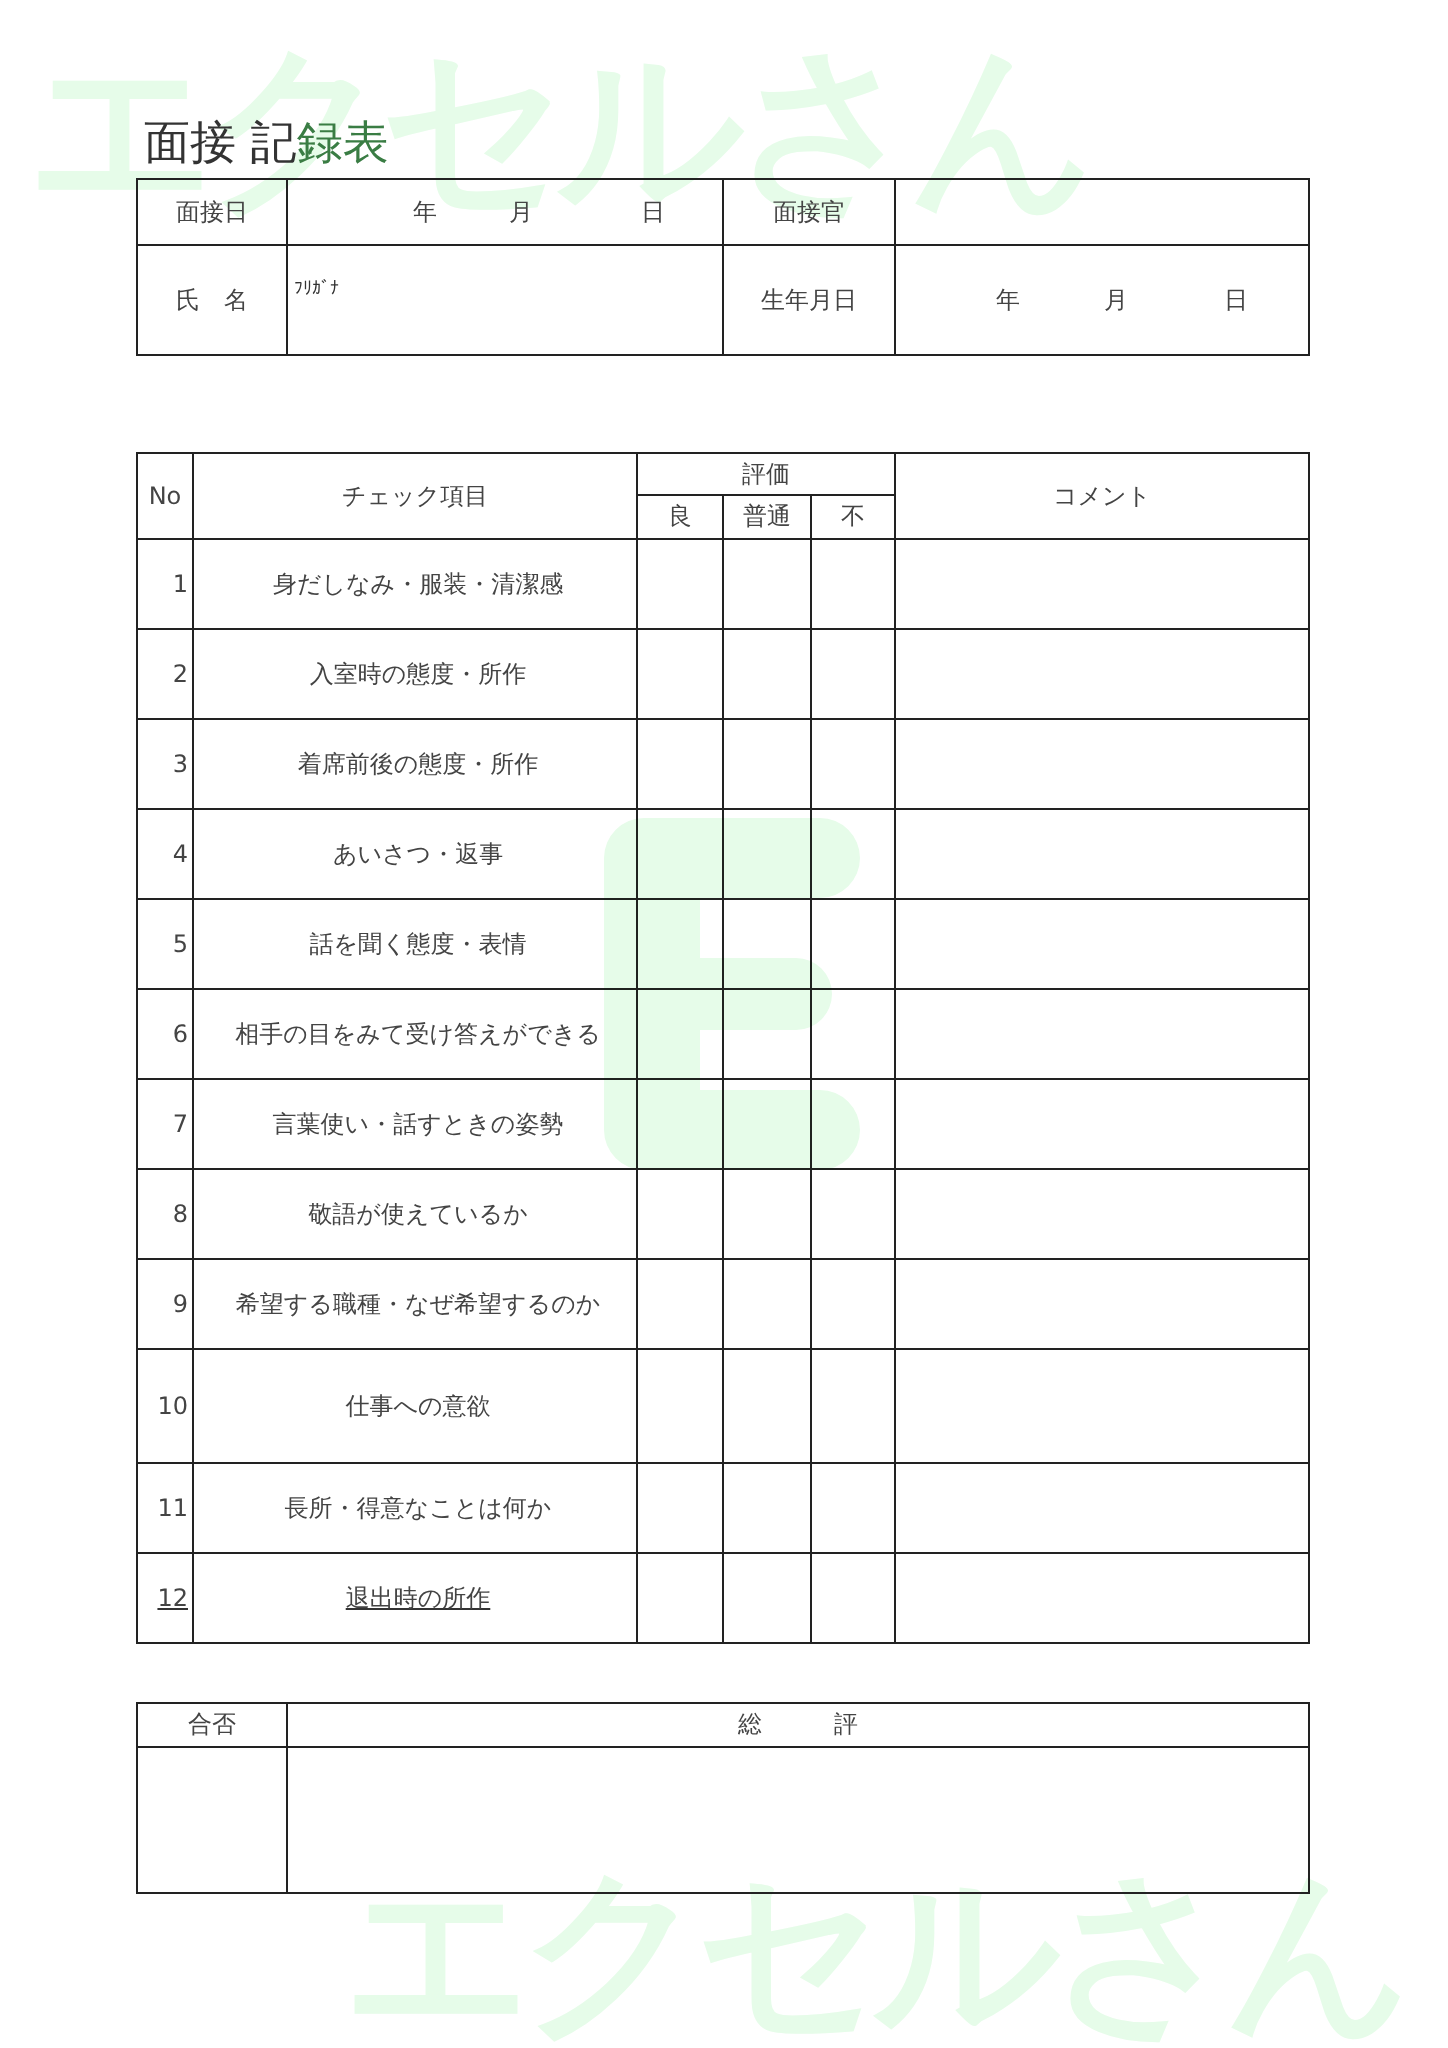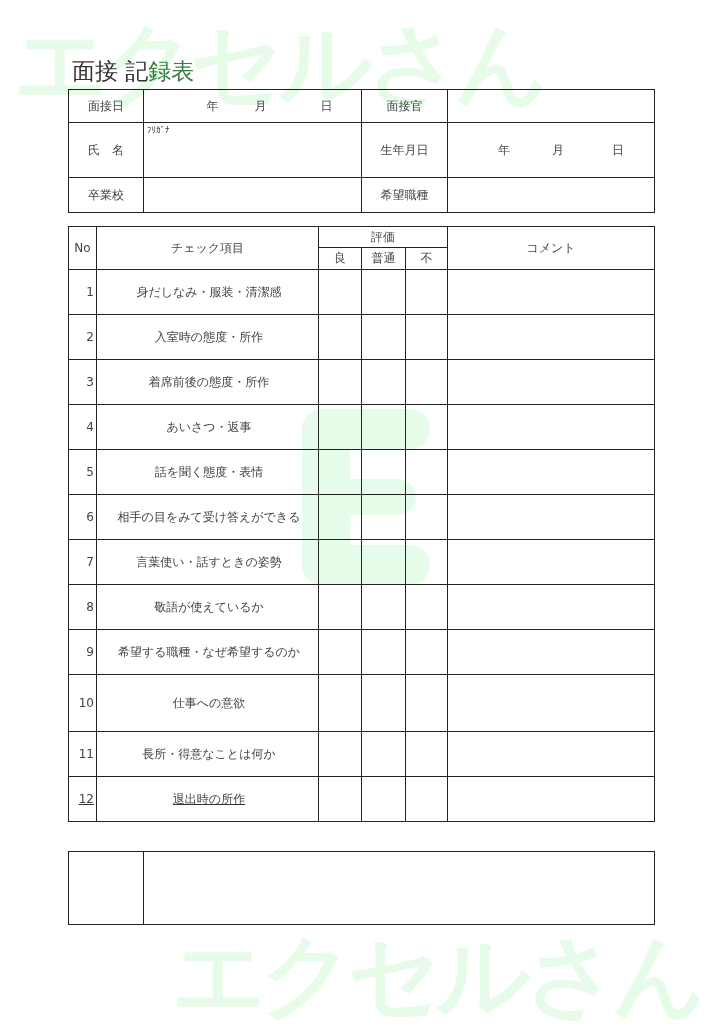--- a/index.html
+++ b/index.html
@@ -4,21 +4,21 @@
 <style>
   html, body { margin:0; padding:0; }
   body { width:724px; height:1024px; background:#fff; position:relative; overflow:hidden;
          font-family: "DejaVu Sans", "Liberation Sans", sans-serif; color:#333; }
   .wm { position:absolute; color:#e6fce9; font-weight:bold; font-family:Liberation Serif, serif; z-index:0; white-space:nowrap; }
   .title { position:absolute; left:72px; top:56px; font-size:23px; color:#333; z-index:2; }
   table { position:absolute; border-collapse:collapse; z-index:2; table-layout:fixed; }
   td { border:1.5px solid #222; padding:0; font-size:12px; color:#444; text-align:center; vertical-align:middle; background:transparent; }
   .left { text-align:center; padding-left:3px; }
   .num { text-align:right; padding-right:2px; }
-  .furi { position:absolute; left:3px; top:2px; font-size:9px; color:#333; }
+  .furi { position:absolute; left:3px; top:16px; font-size:9px; color:#333; }
   .ymd span { display:inline-block; }
   .wmE { position:absolute; left:302px; top:409px; width:128px; height:176px; z-index:3; pointer-events:none; mix-blend-mode:multiply; }
 </style>
 </head>
 <body>
 
 <div class="wm" style="left:14px; top:2px; font-size:92px; letter-spacing:-6px;">エクセルさん</div>
 <div class="wm" style="left:172px; top:914px; font-size:92px; letter-spacing:-6px;">エクセルさん</div>
 
 <div class="title"><span>面接 記</span><span style="color:#3a7d44">録表</span></div>
@@ -41,26 +41,20 @@
   </tr>
   <tr style="height:55px">
     <td>氏　名</td>
     <td style="position:relative">
           <span class="furi">ﾌﾘｶﾞﾅ</span>
         </td>
     <td>生年月日</td>
     <td class="ymd">
       <span style="margin-left:20px">年</span><span style="margin-left:42px">月</span><span style="margin-left:48px">日</span>
     </td>
-  </tr>
-  <tr style="height:35px">
-    <td>卒業校</td>
-    <td></td>
-    <td>希望職種</td>
-    <td></td>
   </tr>
 </tbody>
   </table>
 
 <table style="left:68px; top:226px; width:586px;border-radius:13px;">
   <colgroup>
       <col style="width:28px">
       <col style="width:222px">
       <col style="width:43px">
       <col style="width:44px">
@@ -179,20 +173,24 @@
       </tr>
     </tbody>
 </table>
 
 <table style="left:68px; top:851px; width:586px;">
   <colgroup>
       <col style="width:75px">
       <col style="width:511px">
     </colgroup>
   <tbody>
+      <tr style="height:22px">
+    <td>合否</td>
+    <td>総　　　評</td>
+  </tr>
   <tr style="height:73px">
     <td></td>
     <td></td>
   </tr>
 </tbody>
   </table>
 
 <svg class="wmE" viewBox="0 0 128 176">
   <path d="M20 0 H108 a20 20 0 0 1 0 40 H48 V70 H96 a18 18 0 0 1 0 36 H48 V136 H108 a20 20 0 0 1 0 40 H20 a20 20 0 0 1 -20 -20 V20 a20 20 0 0 1 20 -20 Z" fill="#e6fce9"></path>
 </svg>

